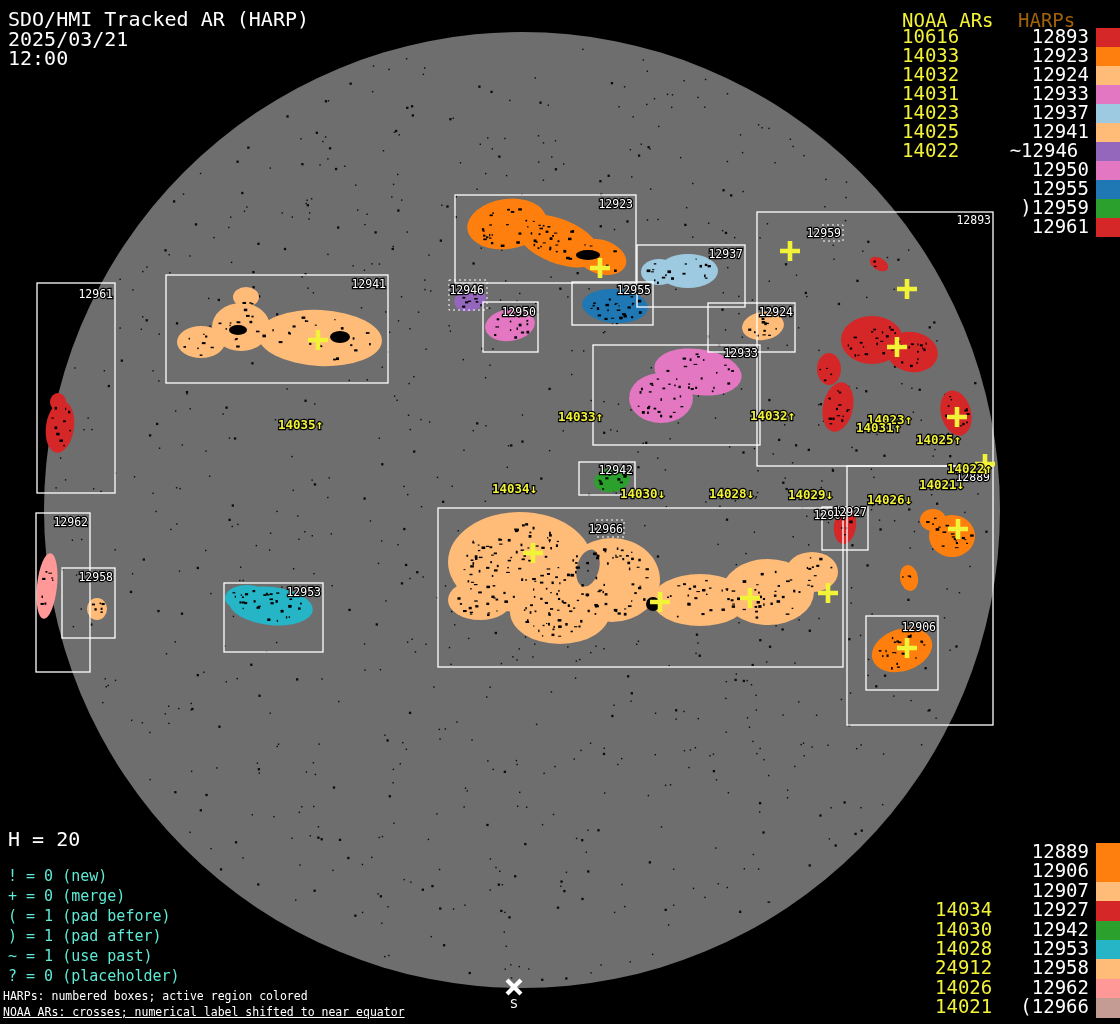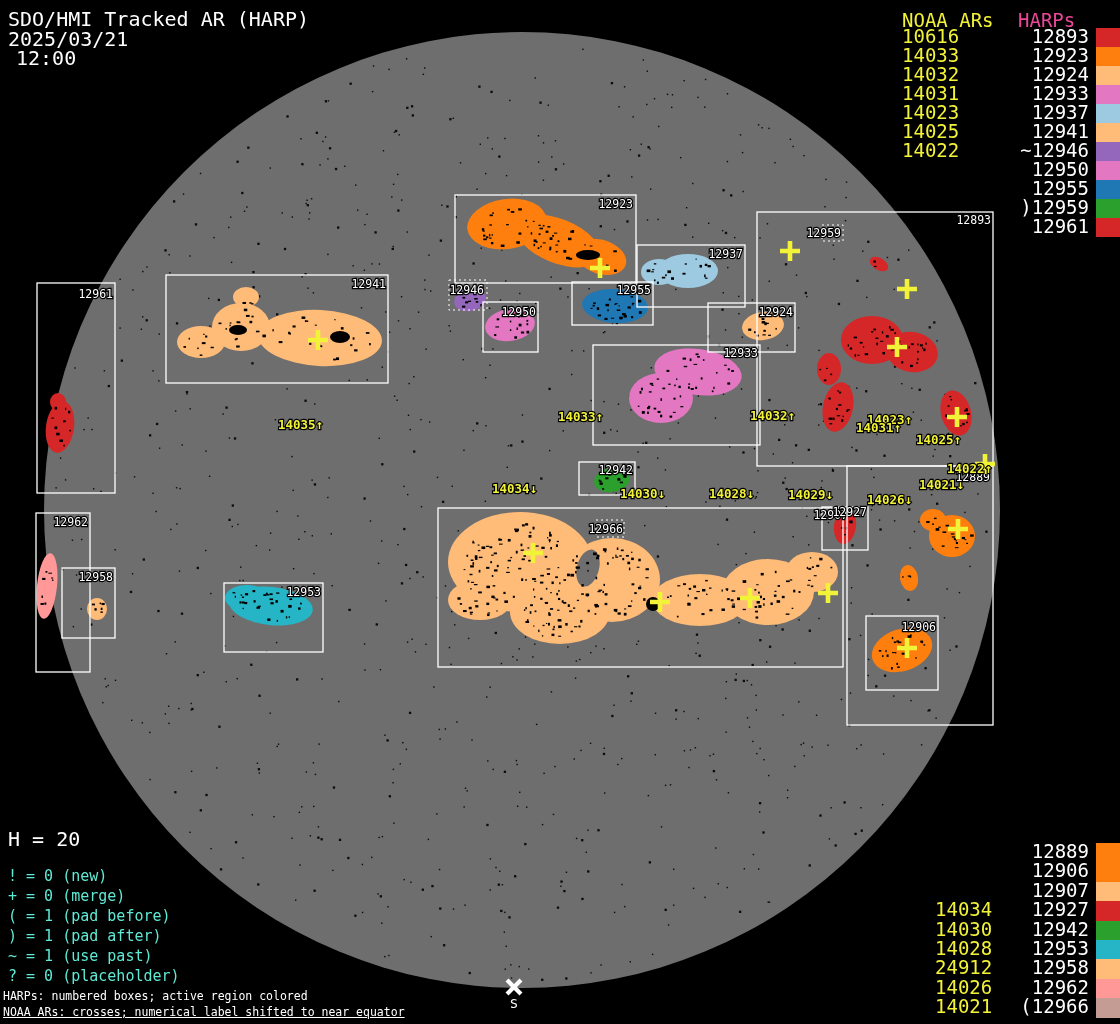--- a/index.html
+++ b/index.html
@@ -2,21 +2,21 @@
 <html><head>
 <meta charset="utf-8">
 <style>
   html,body{margin:0;padding:0;background:#000;}
   body{width:1120px;height:1024px;position:relative;overflow:hidden;
        font-family:"DejaVu Sans Mono",monospace;}
   #scene{position:absolute;left:0;top:0;}
   .abs{position:absolute;white-space:pre;}
   .hdr{color:#fff;font-size:20px;line-height:20px;}
   .leg-title-y{color:#f2f238;font-size:19px;}
-  .leg-title-w{color:#ec4899;font-size:19px;}
+  .leg-title-w{color:#a16207;font-size:19px;}
   .leg-noaa{color:#f2f238;font-size:19px;line-height:19px;}
   .leg-harp{color:#fff;font-size:19px;line-height:19px;text-align:right;}
   .symbols{color:#5eead4;font-size:15px;line-height:20px;}
   .footnote{color:#fff;font-size:11.5px;line-height:12px;}
   svg text{font-family:"DejaVu Sans Mono",monospace;}
   .boxlabel{fill:#fff;font-size:11.5px;stroke:#000;stroke-width:2.4px;paint-order:stroke;}
   .noaalabel{fill:#f2f238;font-size:12.5px;font-weight:bold;stroke:#000;stroke-width:2.4px;paint-order:stroke;}
   .southlabel{fill:#fff;font-size:13px;}
   .harpbox{fill:none;stroke:#fff;stroke-width:1.3;}
   .dotted{stroke-dasharray:2 3;stroke-width:1;}
@@ -1855,21 +1855,21 @@
     <text x="788" y="499" class="noaalabel">14029↓</text>
     <text x="867" y="504" class="noaalabel">14026↓</text>
     <text x="919" y="489" class="noaalabel">14021↓</text>
     <path d="M 507 980 L 521 994 M 507 994 L 521 980" stroke="#fff" stroke-width="4.2"></path>
     <text x="510" y="1008" class="southlabel">S</text>
   </svg>
 
 <div id="ui">
   <div class="abs hdr" style="left:8px;top:9px;">SDO/HMI Tracked AR (HARP)</div>
   <div class="abs hdr" style="left:8px;top:29px;text-align:right;">2025/03/21</div>
-  <div class="abs hdr" style="left:8px;top:48px;margin-left:8px;">12:00</div>
+  <div class="abs hdr" style="left:8px;top:48px;">12:00</div>
 
   <div class="abs leg-title-y" style="left:902px;top:9px;">NOAA ARs</div>
   <div class="abs leg-title-w" style="left:1018px;top:9px;">HARPs</div>
   <div id="legend-top">
       <div class="abs leg-noaa" style="left: 902px; top: 27px;">10616</div>
       <div class="abs leg-harp" style="left: 999px; top: 27px; width: 90px;">12893</div>
       <div class="abs leg-swatch" style="left: 1096px; top: 28px; width: 24px; height: 19px; background: rgb(214, 39, 40);"></div>
       <div class="abs leg-noaa" style="left: 902px; top: 46px;">14033</div>
       <div class="abs leg-harp" style="left: 999px; top: 46px; width: 90px;">12923</div>
       <div class="abs leg-swatch" style="left: 1096px; top: 47px; width: 24px; height: 19px; background: rgb(255, 127, 14);"></div>
@@ -1879,21 +1879,21 @@
       <div class="abs leg-noaa" style="left: 902px; top: 84px;">14031</div>
       <div class="abs leg-harp" style="left: 999px; top: 84px; width: 90px;">12933</div>
       <div class="abs leg-swatch" style="left: 1096px; top: 85px; width: 24px; height: 19px; background: rgb(227, 119, 194);"></div>
       <div class="abs leg-noaa" style="left: 902px; top: 103px;">14023</div>
       <div class="abs leg-harp" style="left: 999px; top: 103px; width: 90px;">12937</div>
       <div class="abs leg-swatch" style="left: 1096px; top: 104px; width: 24px; height: 19px; background: rgb(158, 202, 225);"></div>
       <div class="abs leg-noaa" style="left: 902px; top: 122px;">14025</div>
       <div class="abs leg-harp" style="left: 999px; top: 122px; width: 90px;">12941</div>
       <div class="abs leg-swatch" style="left: 1096px; top: 123px; width: 24px; height: 19px; background: rgb(255, 187, 120);"></div>
       <div class="abs leg-noaa" style="left: 902px; top: 141px;">14022</div>
-      <div class="abs leg-harp" style="left: 999px; top: 141px; width: 90px;">~12946</div>
+      <div class="abs leg-harp" style="left: 999px; top: 141px; width: 90px; text-align: center;">~12946</div>
       <div class="abs leg-swatch" style="left: 1096px; top: 142px; width: 24px; height: 19px; background: rgb(148, 103, 189);"></div>
       <div class="abs leg-harp" style="left: 999px; top: 160px; width: 90px;">12950</div>
       <div class="abs leg-swatch" style="left: 1096px; top: 161px; width: 24px; height: 19px; background: rgb(227, 119, 194);"></div>
       <div class="abs leg-harp" style="left: 999px; top: 179px; width: 90px;">12955</div>
       <div class="abs leg-swatch" style="left: 1096px; top: 180px; width: 24px; height: 19px; background: rgb(31, 119, 180);"></div>
       <div class="abs leg-harp" style="left: 999px; top: 198px; width: 90px;">)12959</div>
       <div class="abs leg-swatch" style="left: 1096px; top: 199px; width: 24px; height: 19px; background: rgb(44, 160, 44);"></div>
       <div class="abs leg-harp" style="left: 999px; top: 217px; width: 90px;">12961</div>
       <div class="abs leg-swatch" style="left: 1096px; top: 218px; width: 24px; height: 19px; background: rgb(214, 39, 40);"></div>
     </div>

